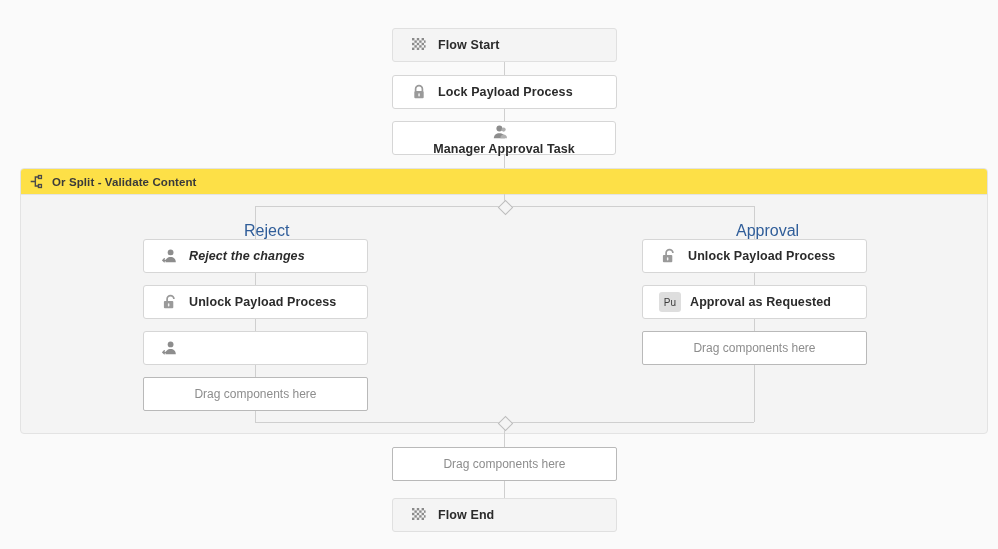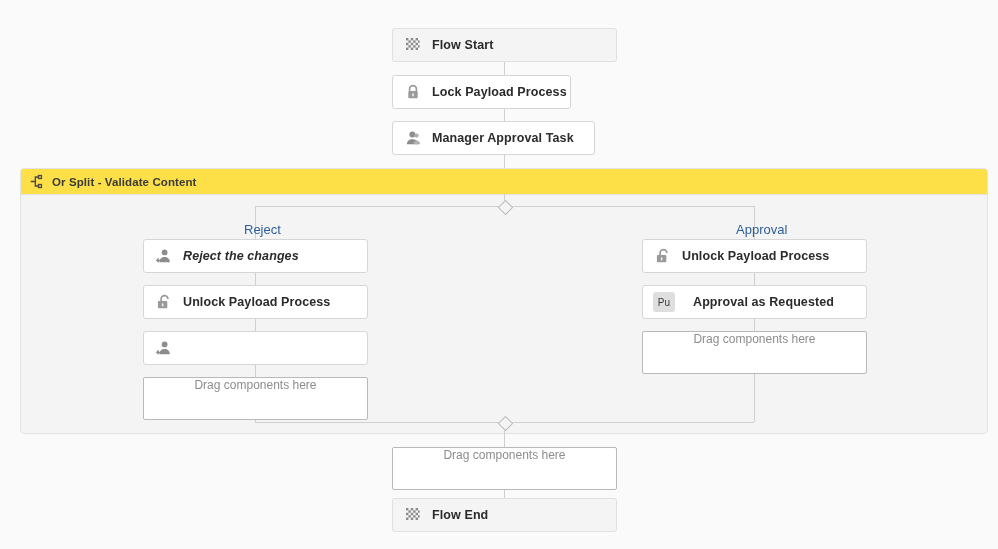--- a/index.html
+++ b/index.html
@@ -26,21 +26,21 @@
   
   .node {
     position: absolute;
     box-sizing: border-box;
     height: 34px;
     border: 1px solid #d6d6d6;
     border-radius: 3px;
     background: #ffffff;
     display: flex;
     align-items: center;
-    padding: 0 10px;
+    padding: 0 16px;
     z-index: 3;
   }
   .node.terminal {
     background: #f4f4f4;
     border-color: #e0e0e0;
   }
   .node-label {
     font-size: 12.5px;
     font-weight: bold;
     color: #2b2b2b;
@@ -55,43 +55,43 @@
     display: flex;
     align-items: center;
     justify-content: center;
   }
   .node-icon svg { display:block; }
 
   
   .badge-icon {
     width: 22px;
     height: 20px;
-    margin-right: 18px;
+    margin-right: 9px;
     flex: 0 0 22px;
     background: #dedede;
     border-radius: 3px;
     color: #3b3b3b;
     font-size: 10px;
     font-weight: normal;
     display: flex;
     align-items: center;
     justify-content: center;
     letter-spacing: .2px;
   }
 
   
   .dropzone {
     position: absolute;
     box-sizing: border-box;
-    height: 43px;
+    height: 34px;
     border: 1px solid #b9b9b9;
     border-radius: 2px;
     background: #ffffff;
     display: flex;
-    align-items: flex-start;
+    align-items: center;
     justify-content: center;
     z-index: 3;
   }
   .dropzone span {
     font-size: 12px;
     color: #8d8d8d;
   }
 
   
   .split-container {
@@ -140,21 +140,21 @@
     width: 9px;
     height: 9px;
     border: 1px solid #bdbdbd;
     background: #f4f4f4;
     transform: rotate(45deg);
     z-index: 4;
   }
 
   .branch-label {
     position: absolute;
-    font-size: 13px;
+    font-size: 16px;
     color: #2f5d99;
     z-index: 4;
     white-space: nowrap;
   }
 </style>
 </head>
 <body>
 
 <div id="canvas">
 
@@ -180,32 +180,32 @@
             <rect x="13" y="8.2" width="1.6" height="2.4"></rect>
           <rect x="1" y="10.6" width="2.4" height="2.4"></rect>
             <rect x="5.8" y="10.6" width="2.4" height="2.4"></rect>
             <rect x="10.6" y="10.6" width="2.4" height="2.4"></rect>
         </g>
       </svg>
     </span>
     <span class="node-label">Flow Start</span>
   </div>
 
-  <div class="node" style="left:392px; top:75px; width:179px;">
+  <div class="node" style="left:392px; top:75px; width:225px;">
     <span class="node-icon">
       <svg width="16" height="16" viewBox="0 0 16 16">
         <path d="M4.6 7V5.1a3.4 3.4 0 0 1 6.8 0V7" fill="none" stroke="#9a9a9a" stroke-width="1.7"></path>
         <rect x="3.3" y="6.9" width="9.4" height="7.4" rx="1" fill="#9a9a9a"></rect>
         <rect x="7.3" y="9.2" width="1.5" height="3.2" rx=".7" fill="#f2f2f2"></rect>
       </svg>
     </span>
     <span class="node-label">Lock Payload Process</span>
   </div>
 
-  <div class="node" style="left:392px; top:121px; width:203px;">
+  <div class="node" style="left:392px; top:121px; width:224px;flex-direction:column;">
     <span class="node-icon">
       <svg width="16" height="16" viewBox="0 0 16 16">
         <circle cx="7.4" cy="4.6" r="3" fill="#8d8d8d"></circle>
         <path d="M1.8 14.2c0-3.1 2.5-5 5.6-5s5.6 1.9 5.6 5z" fill="#8d8d8d"></path>
         <circle cx="11.6" cy="5.6" r="2.1" fill="#b0b0b0"></circle>
         <path d="M8.4 14.2c0-2.2 1.5-3.6 3.3-3.6s3.3 1.4 3.3 3.6z" fill="#b0b0b0"></path>
       </svg>
     </span>
     <span class="node-label">Manager Approval Task</span>
   </div>

